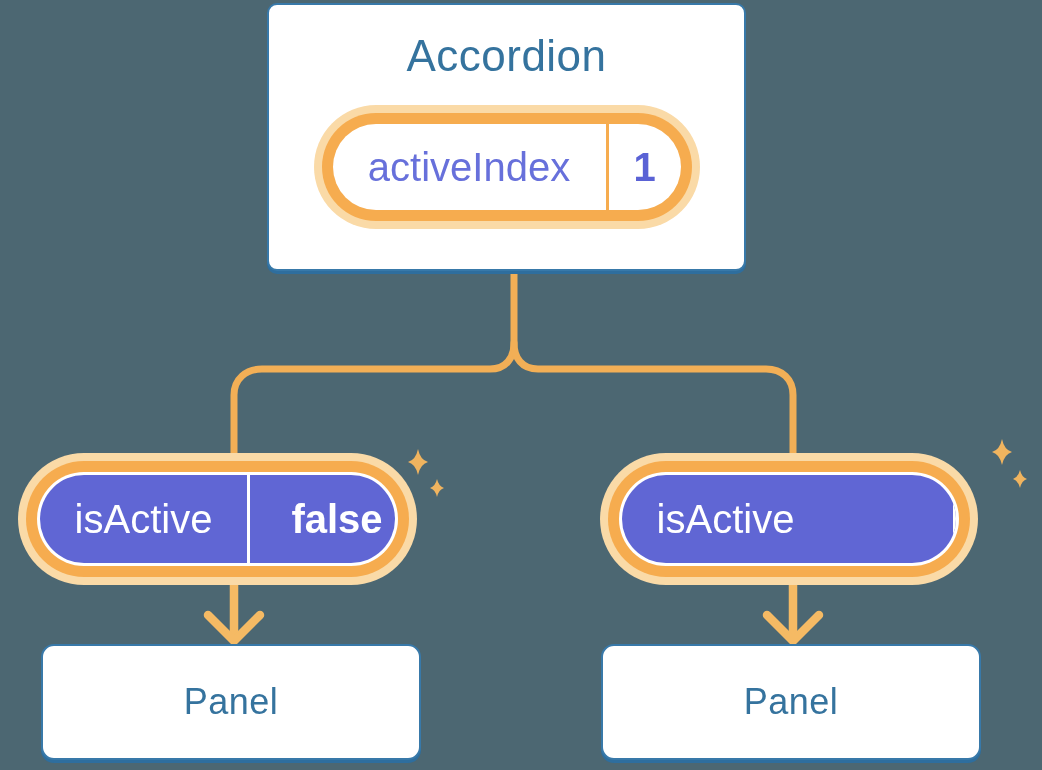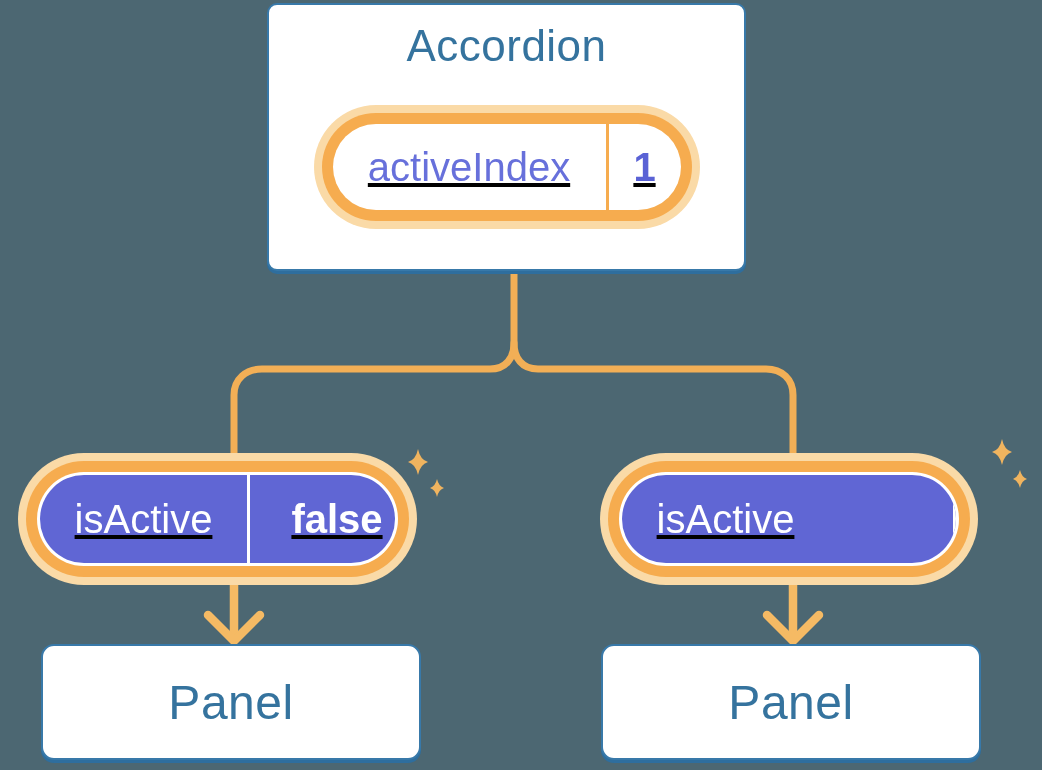--- a/index.html
+++ b/index.html
@@ -33,42 +33,42 @@
     border:2px solid #3879A9;
     box-shadow:0 3px 0 #2E6E9E;
     box-sizing:border-box;
     z-index:1;
   }
   .root-card{
     left:267px;top:3px;width:479px;height:268px;
     border-radius:10px;
   }
   .root-title{
-    position:absolute;left:0;top:16px;width:100%;
+    position:absolute;left:0;top:26px;width:100%;
     text-align:center;
     font-size:44px;font-weight:500;color:#35739E;
     letter-spacing:0.5px;
   }
   .panel-card{
     top:644px;width:380px;height:116px;
     border-radius:13px;
     display:flex;align-items:center;justify-content:center;
   }
   .panel-left{left:41px;}
   .panel-right{left:601px;}
   .panel-title{
-    font-size:48px;font-weight:500;color:#35739E;
+    font-size:36px;font-weight:500;color:#35739E;
     letter-spacing:0.5px;
   }
 
   
   .pill-glow{
     position:absolute;z-index:2;
     background:#FADAA7;border-radius:70px;
-    padding:8px;box-sizing:border-box;text-decoration:underline;
+    padding:8px;box-sizing:border-box;
   }
   .pill-ring{
     width:100%;height:100%;
     background:#F6AC4F;border-radius:62px;
     padding:11px;box-sizing:border-box;
   }
   .pill-core{
     width:100%;height:100%;
     border-radius:51px;
     display:flex;align-items:stretch;

